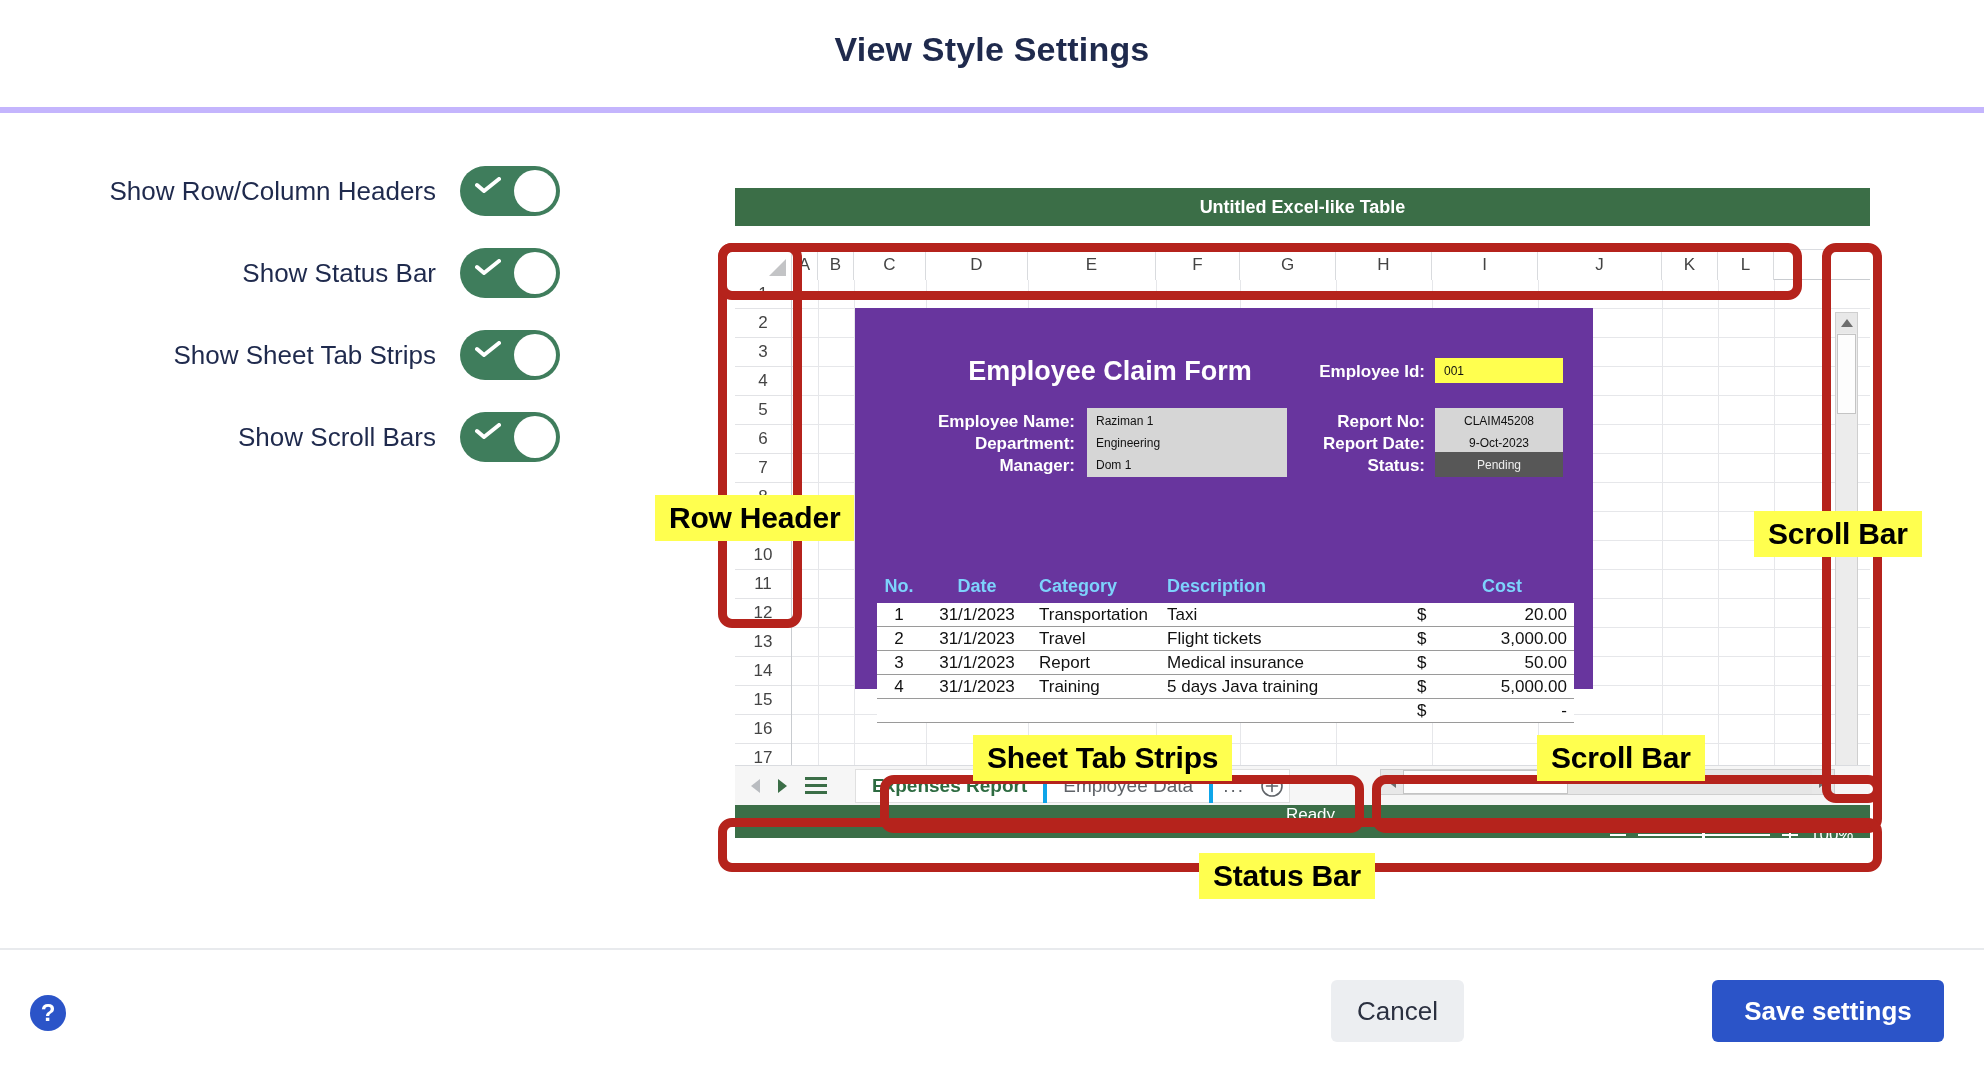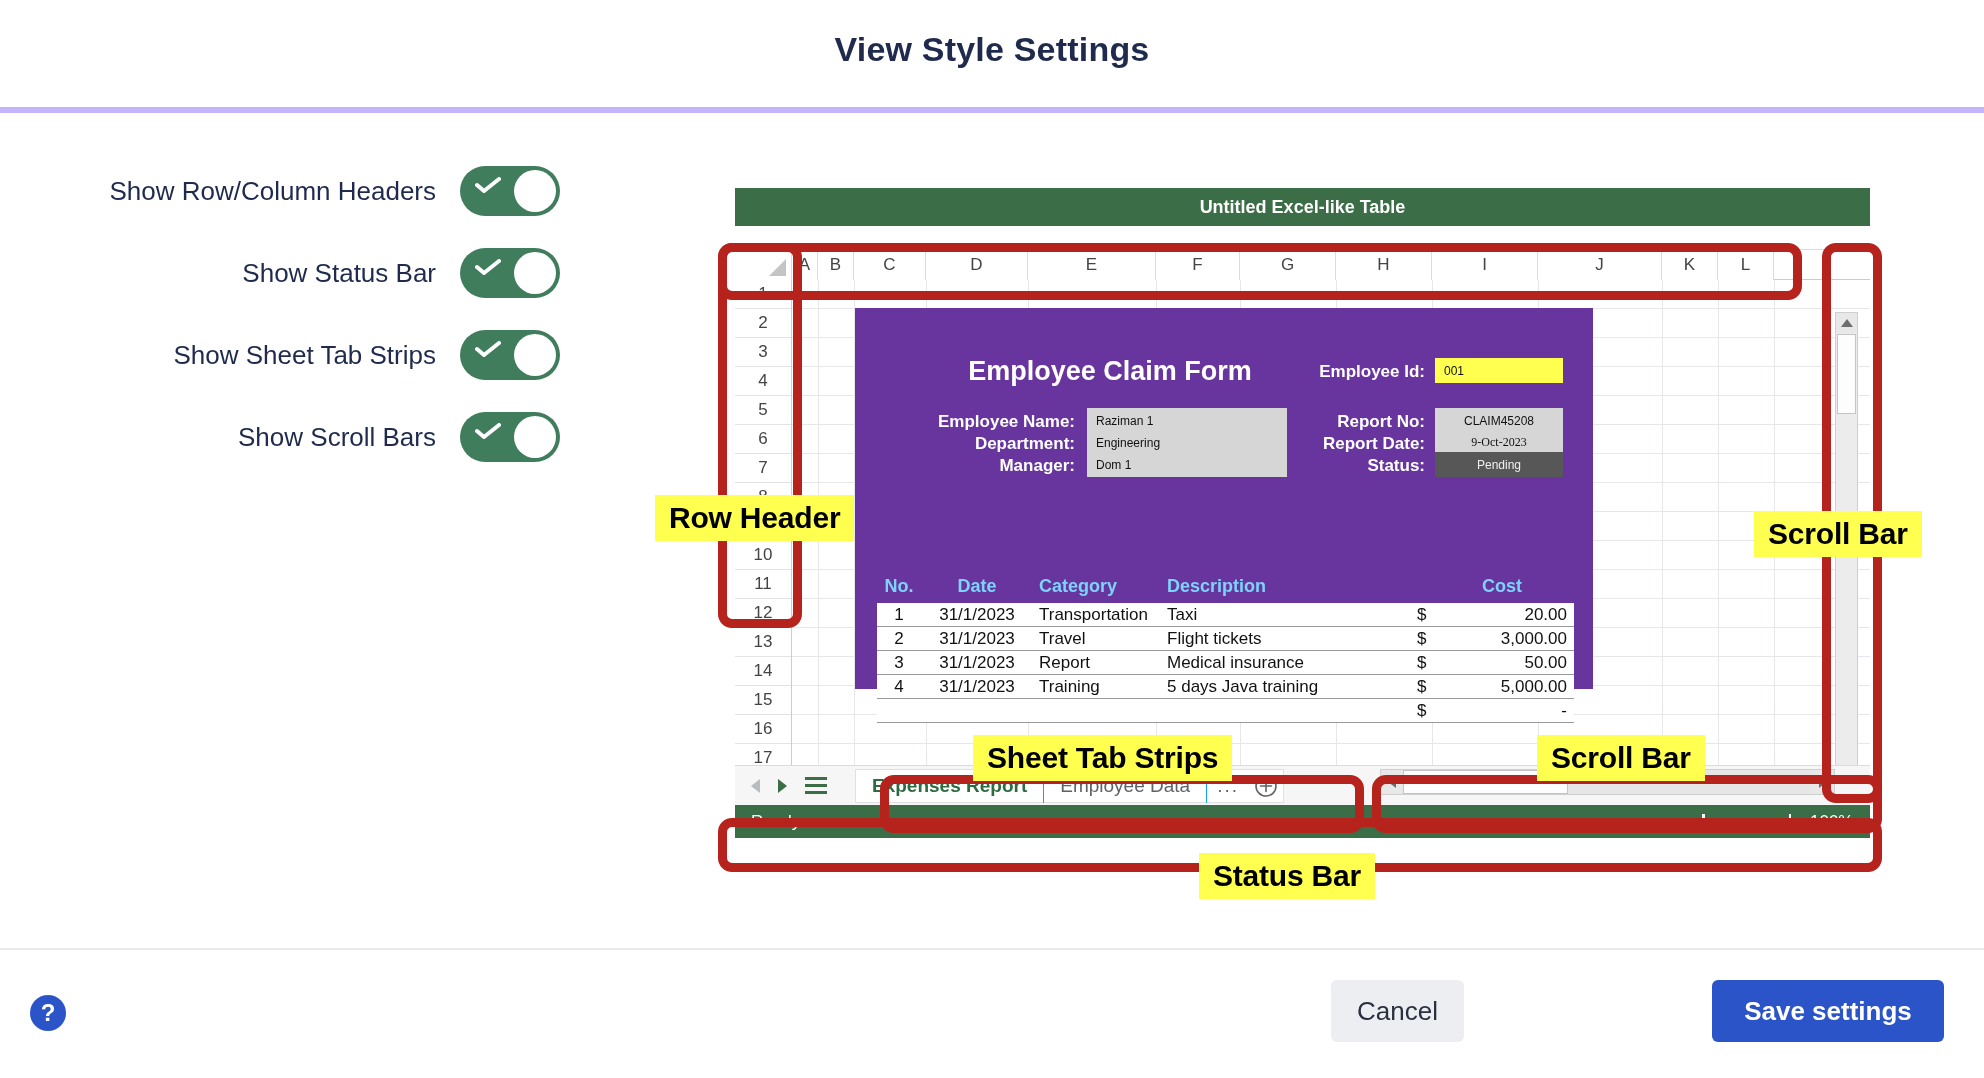--- a/index.html
+++ b/index.html
@@ -178,21 +178,21 @@
   .nav-arrows .a2 { width:0;height:0;border-style:solid;border-width:7px 0 7px 9px;border-color:transparent transparent transparent #3b6e47;}
   .burger { display:flex; flex-direction:column; gap:4px; }
   .burger i { display:block; width:22px; height:3px; background:#3b6e47; }
   .tabs {
     display: flex; align-items: center; height: 34px; background: #fff;
     border: 1px solid #e0e0e0; margin-left: 12px;
   }
   .tab {
     font-size: 19px; padding: 0 16px; height: 34px;
     display: flex; align-items: center; color: #5f6368;
-    border-right: 1px solid #0ea5e9; white-space: nowrap;
+    border-right: 4px solid #0ea5e9; white-space: nowrap;
   }
   .tab.active { color: #2d6b41; font-weight: 700; }
   .tab.ellipsis { border-right: none; padding: 0 10px; letter-spacing: 2px; }
   .addsheet {
     width: 34px; height: 34px; display:flex; align-items:center; justify-content:center;
   }
   .addsheet svg { width: 24px; height: 24px; }
   .hscroll {
     position: absolute; left: 645px; top: 581px; width: 455px; height: 26px;
     background: #e6e6e6; border: 1px solid #cfcfcf; display: flex; align-items: center;
@@ -204,20 +204,21 @@
   .hscroll .hthumb {
     width: 165px; height: 24px; background: #fdfdfd; border: 1px solid #c4c4c4;
   }
   .hscroll .hspace { flex: 1; }
 
   
   .statusbar {
     position: absolute; left: 0; top: 617px; width: 1135px; height: 33px;
     background: #3b6e47; color: #fff; display: flex; align-items: center;
     font-size: 17px;
+    flex-direction: column;
   }
   .statusbar .ready { margin-left: 16px; }
   .zoomctl {
     margin-left: auto; margin-right: 14px;
     display: flex; align-items: center; gap: 12px;
   }
   .zoomctl .minus { width: 16px; height: 2px; background: #fff; }
   .zoomctl .plus { position: relative; width: 16px; height: 16px; }
   .zoomctl .plus::before, .zoomctl .plus::after {
     content: ""; position: absolute; background: #fff;
@@ -399,21 +400,21 @@
           <div class="f-label" style="left:0px; top:148px; width:220px;">Manager:</div>
           <div class="f-val" style="left:232px; top:144px; width:200px;">Dom 1</div>
 
           <div class="f-label" style="left:400px; top:54px; width:170px;">Employee Id:</div>
           <div class="f-val yellow" style="left:580px; top:50px; width:128px;">001</div>
 
           <div class="f-label" style="left:400px; top:104px; width:170px;">Report No:</div>
           <div class="f-val center" style="left:580px; top:100px; width:128px;">CLAIM45208</div>
 
           <div class="f-label" style="left:400px; top:126px; width:170px;">Report Date:</div>
-          <div class="f-val center" style="left:580px; top:122px; width:128px;font-family:Liberation Serif, serif;">9-Oct-2023</div>
+          <div class="f-val center" style="left:580px; top:122px; width:128px;">9-Oct-2023</div>
 
           <div class="f-label" style="left:400px; top:148px; width:170px;">Status:</div>
           <div class="f-val dark" style="left:580px; top:144px; width:128px;">Pending</div>
 
           <div class="etbl-head">
             <span class="c-no" style="left:22px; width:44px;">No.</span>
             <span class="c-dt" style="left:70px; width:104px;">Date</span>
             <span style="left:184px;">Category</span>
             <span style="left:312px;">Description</span>
             <span style="left:582px; width:130px; text-align:center;">Cost</span>

